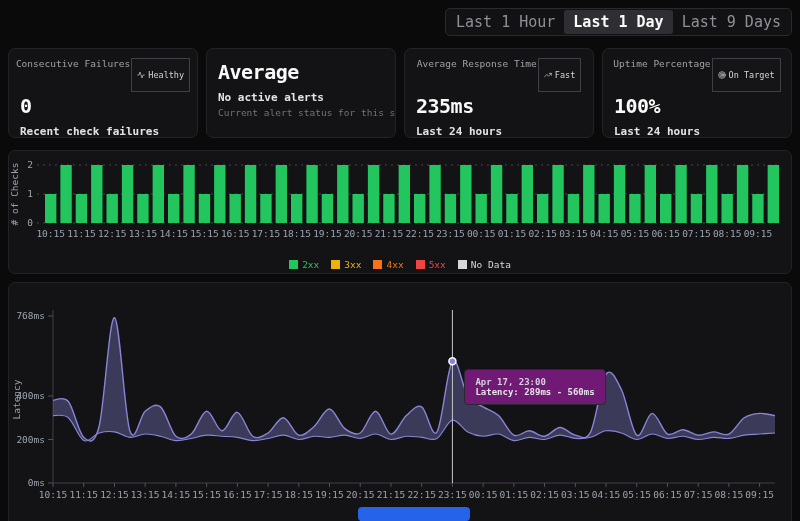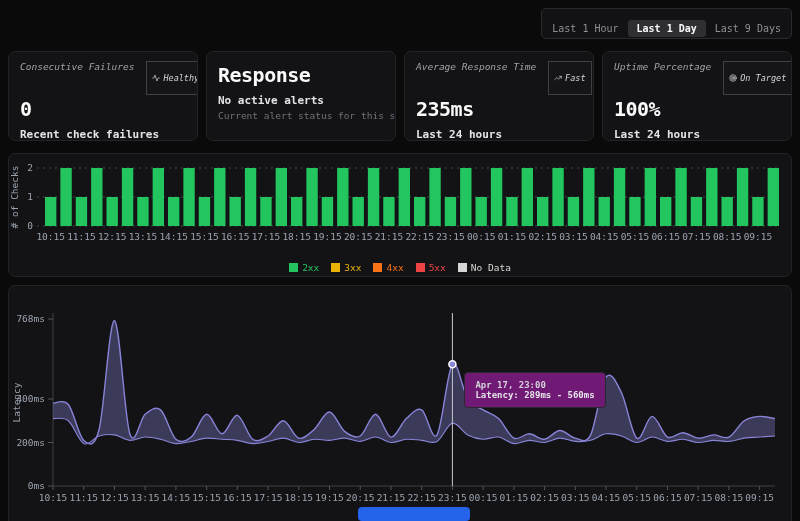--- a/index.html
+++ b/index.html
@@ -2,25 +2,25 @@
 <html><head>
 <meta charset="utf-8">
 <style>
   html,body{margin:0;padding:0;}
   body{
     width:800px;height:521px;background:#0a0a0a;overflow:hidden;position:relative;
     font-family:"DejaVu Sans Mono","Liberation Mono",monospace;color:#e4e4e7;
   }
   .topbar{display:flex;justify-content:flex-end;padding:8px 8px 0;}
   .segmented{display:inline-flex;background:#121214;border:1px solid #2a2a2e;border-radius:5px;overflow:hidden;padding:1px;}
-  .seg-btn{background:transparent;border:none;color:#8f8f96;font-family:inherit;font-size:10px;padding:3px 9px;cursor:pointer;border-radius:3px;white-space:nowrap;margin-top:10px;}
+  .seg-btn{background:transparent;border:none;color:#8f8f96;font-family:inherit;font-size:15px;padding:3px 9px;cursor:pointer;border-radius:3px;white-space:nowrap;}
   .seg-btn.active{background:#2e2e33;color:#fafafa;font-weight:bold;}
   .cards{display:flex;gap:8px;margin:12px 8px 0;}
   .card{flex:1;height:90px;background:#131315;border:1px solid #232327;border-radius:7px;padding:9px 11px;box-sizing:border-box;overflow:hidden;}
-  .card-head{display:flex;justify-content:flex-start;align-items:flex-start;gap:12px;font-style:italic;}
+  .card-head{display:flex;justify-content:center;align-items:flex-start;gap:1px;}
   .card-title{font-size:9.5px;color:#a1a1aa;white-space:nowrap;}
   .badge{display:inline-flex;align-items:center;gap:3px;border:1px solid #3f3f46;border-radius:0;padding:11px 5px;font-size:8.5px;color:#d4d4d8;white-space:nowrap;background:#151517;}
   .badge-icon{width:8px;height:8px;stroke:currentColor;fill:none;stroke-width:2;stroke-linecap:round;stroke-linejoin:round;flex:0 0 auto;}
   .card-value{font-size:20px;font-weight:bold;color:#fafafa;margin-top:2px;letter-spacing:-0.5px;}
   .card-subtitle{font-size:11px;font-weight:bold;color:#e4e4e7;margin-top:7px;white-space:nowrap;}
   .card-desc{font-size:9.5px;color:#71717a;margin-top:3px;white-space:nowrap;}
   .panel{margin:12px 8px 0;background:#131315;border:1px solid #232327;border-radius:7px;position:relative;box-sizing:border-box;overflow:hidden;}
   .bar-panel{height:124px;padding-top:2px;}
   .latency-panel{height:246px;margin-top:8px;padding-top:2px;}
   .legend{display:flex;justify-content:center;align-items:center;gap:12px;margin-top:2px;height:18px;}
@@ -55,21 +55,21 @@
           </svg>
         <span>Healthy</span>
       </span>
     </div>
     <div class="card-value">0</div>
     <div class="card-subtitle">Recent check failures</div>
     <div class="card-desc">Number of consecutive failed checks</div>
   </div>
 
   <div class="card">
-    <div class="card-value">Response</div>
+    <div class="card-value">Average</div>
     <div class="card-subtitle">No active alerts</div>
     <div class="card-desc">Current alert status for this site</div>
   </div>
 
   <div class="card">
     <div class="card-head">
       <span class="card-title">Average Response Time</span>
       <span class="badge">
         <svg class="badge-icon" viewBox="0 0 24 24">
             <polyline points="22 7 13.5 15.5 8.5 10.5 2 17"></polyline>

